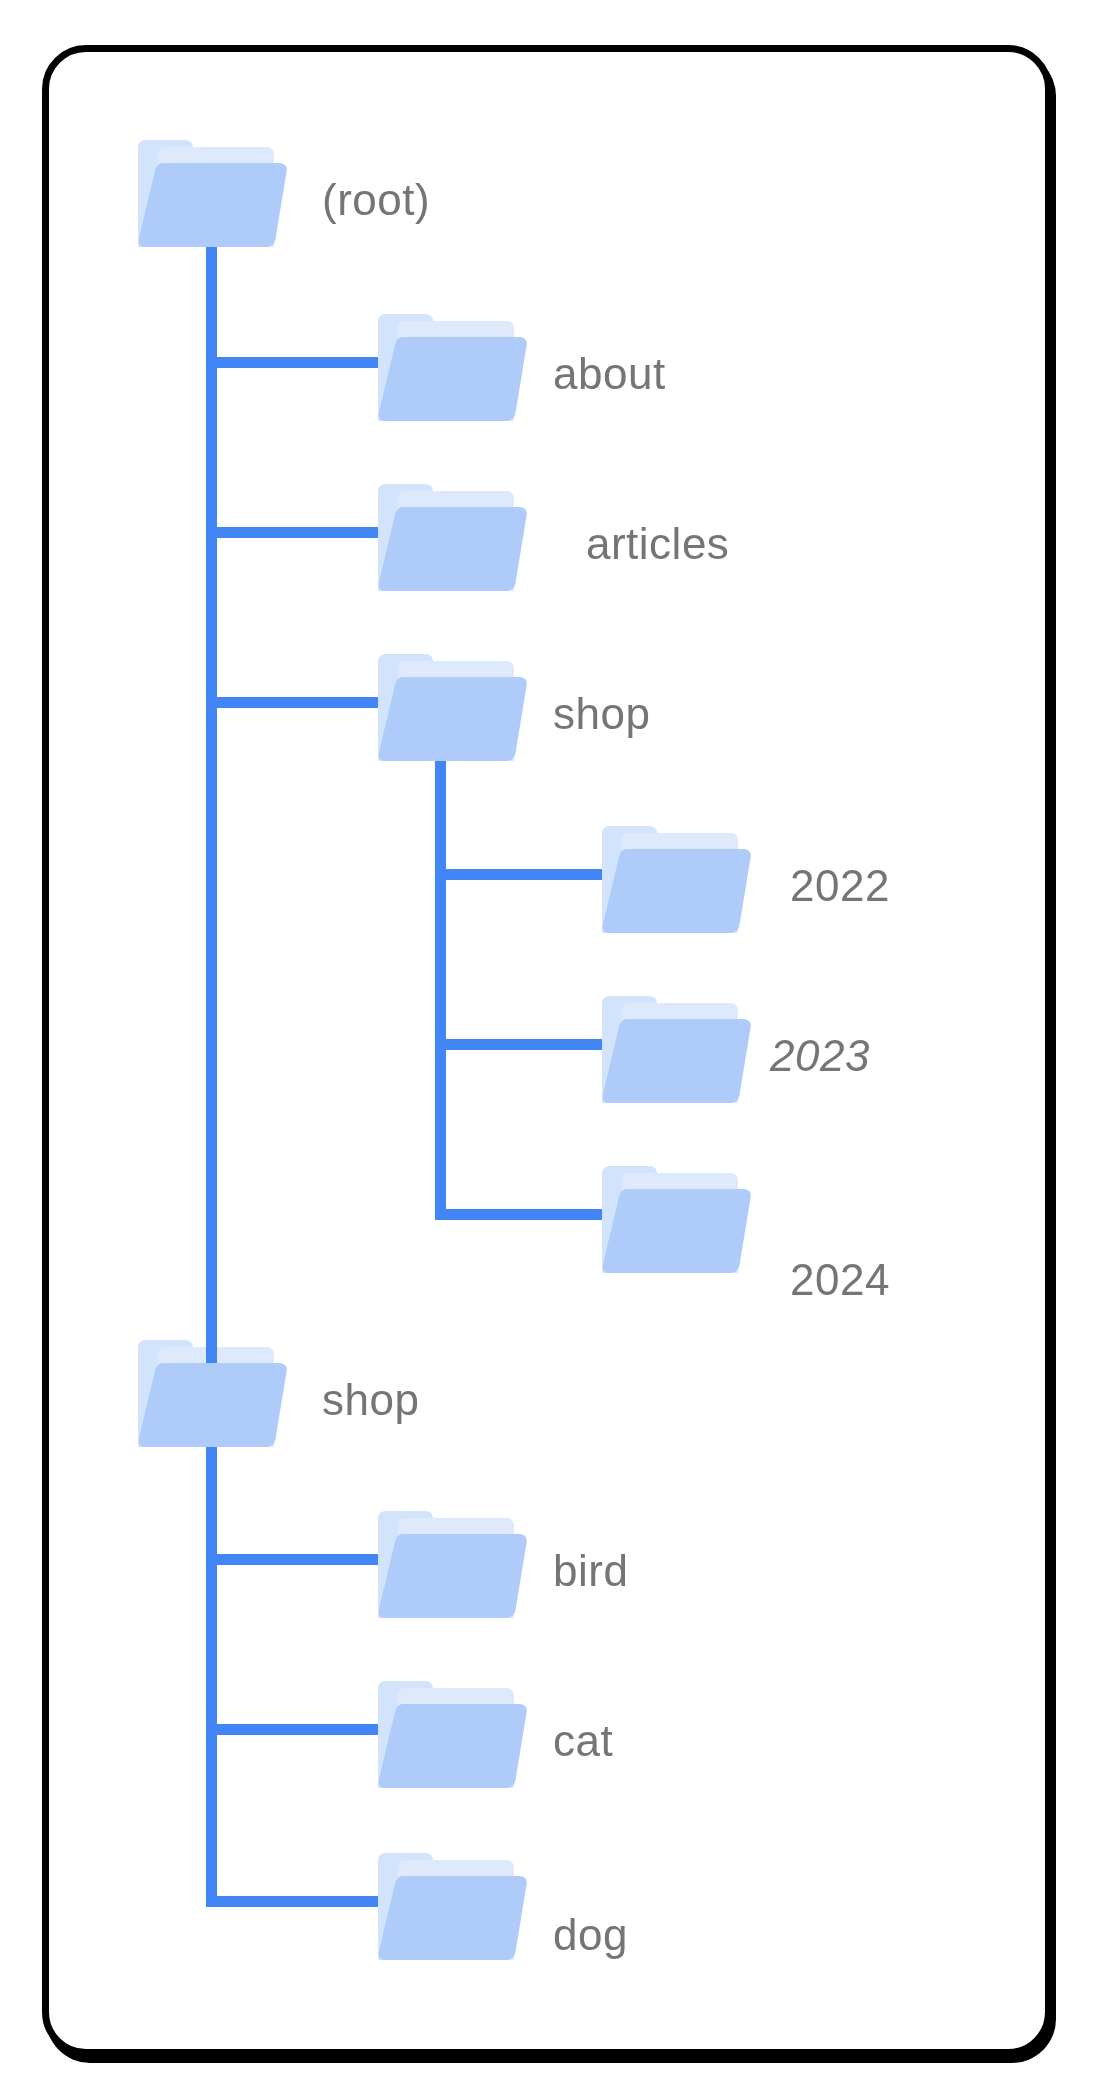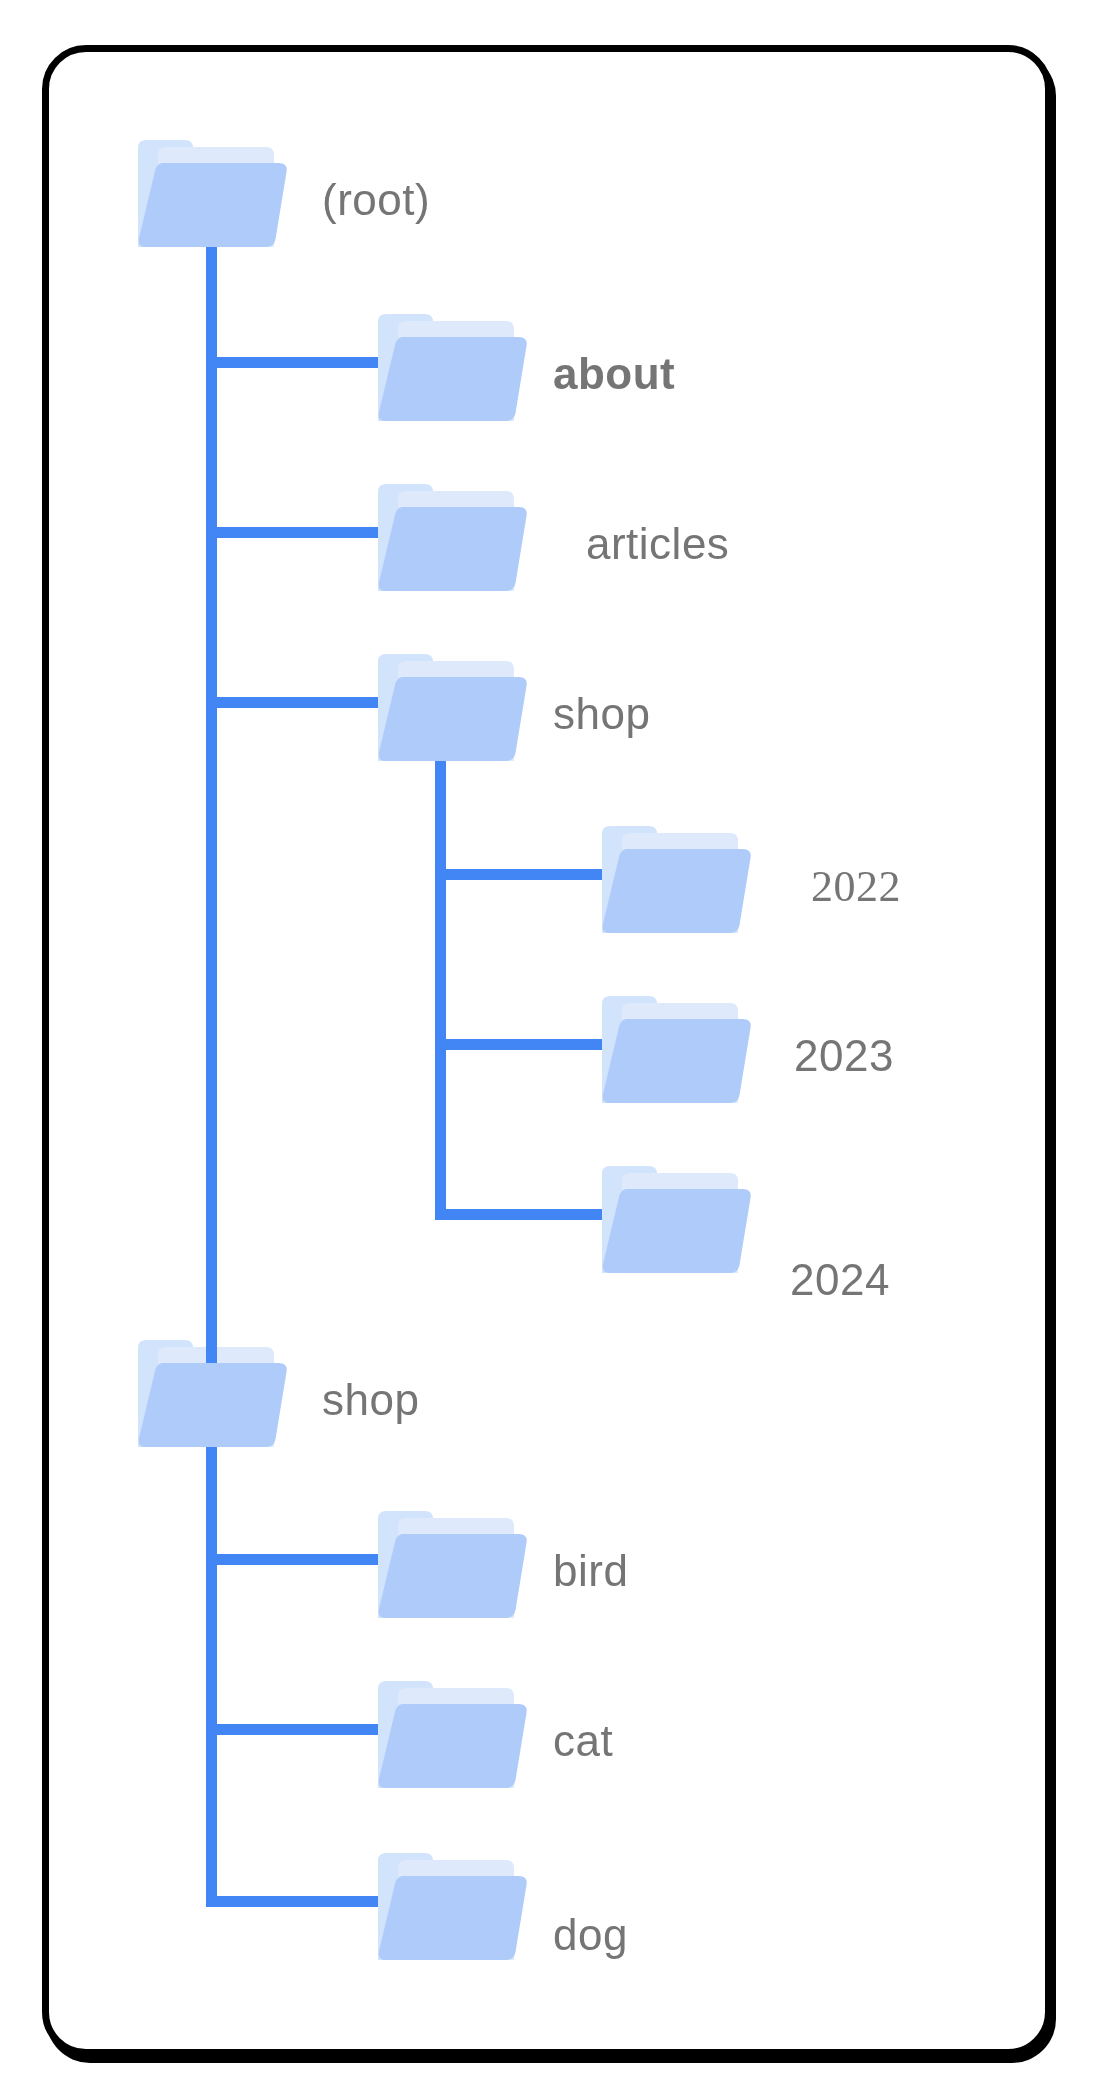--- a/index.html
+++ b/index.html
@@ -62,21 +62,21 @@
       <div class="line" style="left:206px;top:357px;width:172px;height:11px;"></div>
       <div style="position:absolute;left:378px;top:306px;width:152px;height:115px;">
         <svg class="folder-back-svg" style="left:0;top:0;" width="152" height="115" viewBox="0 0 152 115">
           <path fill="#d2e3fc" d="M0,115 V16 Q0,8 8,8 H47 Q55,8 55,16 V21 H112 Q120,21 120,29 V115 Z"></path>
           <path fill="#dfe9fc" d="M20,115 V23 Q20,15 28,15 H128 Q136,15 136,23 V115 Z"></path>
         </svg>
         <svg class="folder-front-svg" style="left:0;top:0;" width="152" height="115" viewBox="0 0 152 115">
           <path fill="#aecbfa" d="M25,31 H141 Q150,31 148.5,40 L137.5,107 Q136,115 128,115 H8 Q-1,115 1,106 L17,39 Q19,31 25,31 Z"></path>
         </svg>
       </div>
-      <div class="node-label" style="left:553px;top:374px;font-weight:bold;">about</div>
+      <div class="node-label" style="left:553px;top:374px;">about</div>
       <div class="line" style="left:206px;top:527px;width:172px;height:11px;"></div>
       <div style="position:absolute;left:378px;top:476px;width:152px;height:115px;">
         <svg class="folder-back-svg" style="left:0;top:0;" width="152" height="115" viewBox="0 0 152 115">
           <path fill="#d2e3fc" d="M0,115 V16 Q0,8 8,8 H47 Q55,8 55,16 V21 H112 Q120,21 120,29 V115 Z"></path>
           <path fill="#dfe9fc" d="M20,115 V23 Q20,15 28,15 H128 Q136,15 136,23 V115 Z"></path>
         </svg>
         <svg class="folder-front-svg" style="left:0;top:0;" width="152" height="115" viewBox="0 0 152 115">
           <path fill="#aecbfa" d="M25,31 H141 Q150,31 148.5,40 L137.5,107 Q136,115 128,115 H8 Q-1,115 1,106 L17,39 Q19,31 25,31 Z"></path>
         </svg>
       </div>
@@ -95,32 +95,32 @@
       <div class="line" style="left:435px;top:869px;width:167px;height:11px;"></div>
       <div style="position:absolute;left:602px;top:818px;width:152px;height:115px;">
         <svg class="folder-back-svg" style="left:0;top:0;" width="152" height="115" viewBox="0 0 152 115">
           <path fill="#d2e3fc" d="M0,115 V16 Q0,8 8,8 H47 Q55,8 55,16 V21 H112 Q120,21 120,29 V115 Z"></path>
           <path fill="#dfe9fc" d="M20,115 V23 Q20,15 28,15 H128 Q136,15 136,23 V115 Z"></path>
         </svg>
         <svg class="folder-front-svg" style="left:0;top:0;" width="152" height="115" viewBox="0 0 152 115">
           <path fill="#aecbfa" d="M25,31 H141 Q150,31 148.5,40 L137.5,107 Q136,115 128,115 H8 Q-1,115 1,106 L17,39 Q19,31 25,31 Z"></path>
         </svg>
       </div>
-      <div class="node-label" style="left:811px;top:886px;font-family:Liberation Serif, serif;">2022</div>
+      <div class="node-label" style="left:790px;top:886px;">2022</div>
       <div class="line" style="left:435px;top:1039px;width:167px;height:11px;"></div>
       <div style="position:absolute;left:602px;top:988px;width:152px;height:115px;">
         <svg class="folder-back-svg" style="left:0;top:0;" width="152" height="115" viewBox="0 0 152 115">
           <path fill="#d2e3fc" d="M0,115 V16 Q0,8 8,8 H47 Q55,8 55,16 V21 H112 Q120,21 120,29 V115 Z"></path>
           <path fill="#dfe9fc" d="M20,115 V23 Q20,15 28,15 H128 Q136,15 136,23 V115 Z"></path>
         </svg>
         <svg class="folder-front-svg" style="left:0;top:0;" width="152" height="115" viewBox="0 0 152 115">
           <path fill="#aecbfa" d="M25,31 H141 Q150,31 148.5,40 L137.5,107 Q136,115 128,115 H8 Q-1,115 1,106 L17,39 Q19,31 25,31 Z"></path>
         </svg>
       </div>
-      <div class="node-label" style="left:794px;top:1056px;">2023</div>
+      <div class="node-label" style="left:770px;top:1056px;font-style:italic;">2023</div>
       <div class="line" style="left:435px;top:1209px;width:167px;height:11px;"></div>
       <div style="position:absolute;left:602px;top:1158px;width:152px;height:115px;">
         <svg class="folder-back-svg" style="left:0;top:0;" width="152" height="115" viewBox="0 0 152 115">
           <path fill="#d2e3fc" d="M0,115 V16 Q0,8 8,8 H47 Q55,8 55,16 V21 H112 Q120,21 120,29 V115 Z"></path>
           <path fill="#dfe9fc" d="M20,115 V23 Q20,15 28,15 H128 Q136,15 136,23 V115 Z"></path>
         </svg>
         <svg class="folder-front-svg" style="left:0;top:0;" width="152" height="115" viewBox="0 0 152 115">
           <path fill="#aecbfa" d="M25,31 H141 Q150,31 148.5,40 L137.5,107 Q136,115 128,115 H8 Q-1,115 1,106 L17,39 Q19,31 25,31 Z"></path>
         </svg>
       </div>

